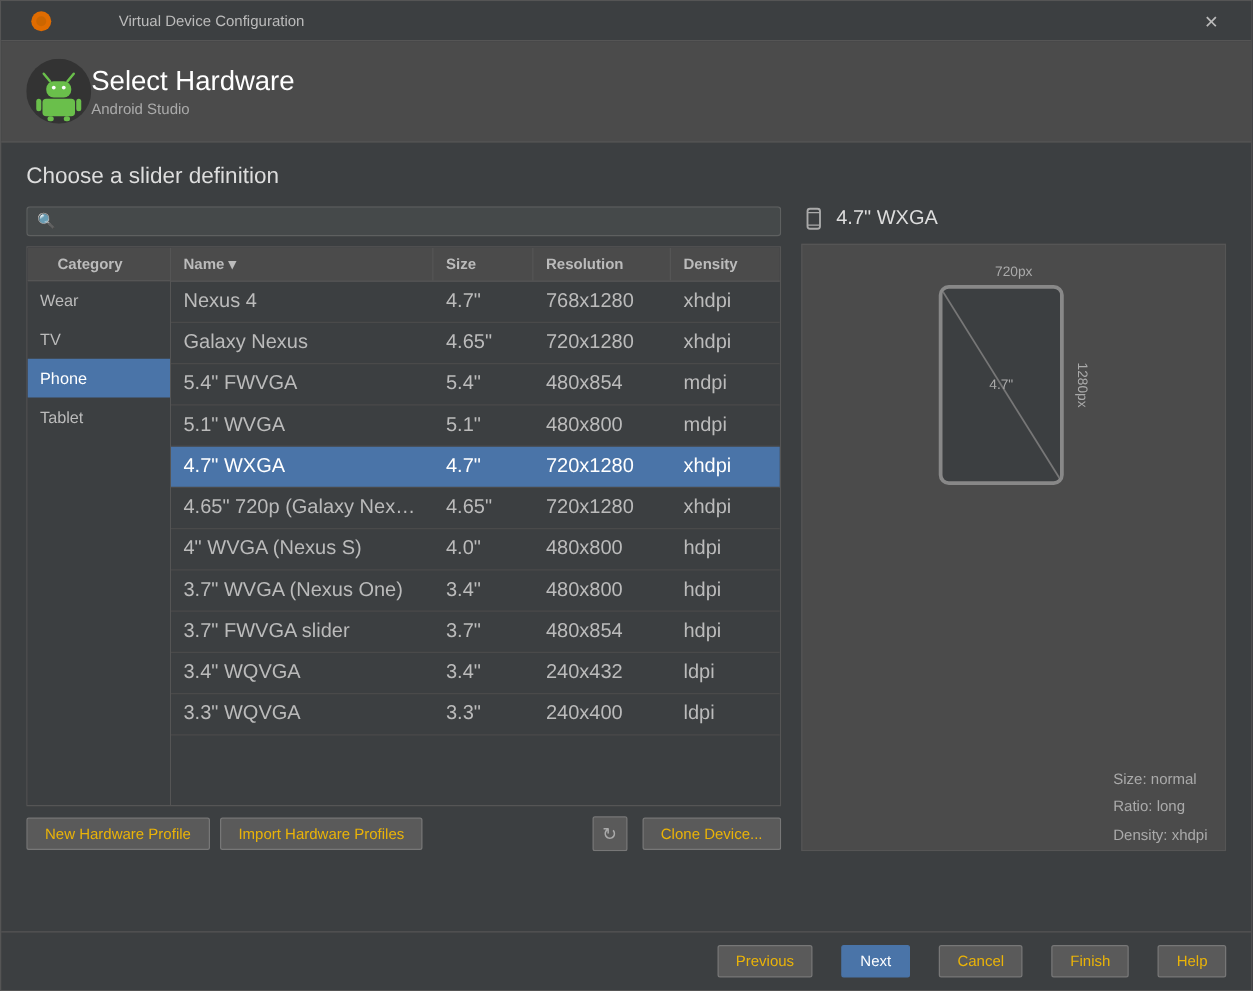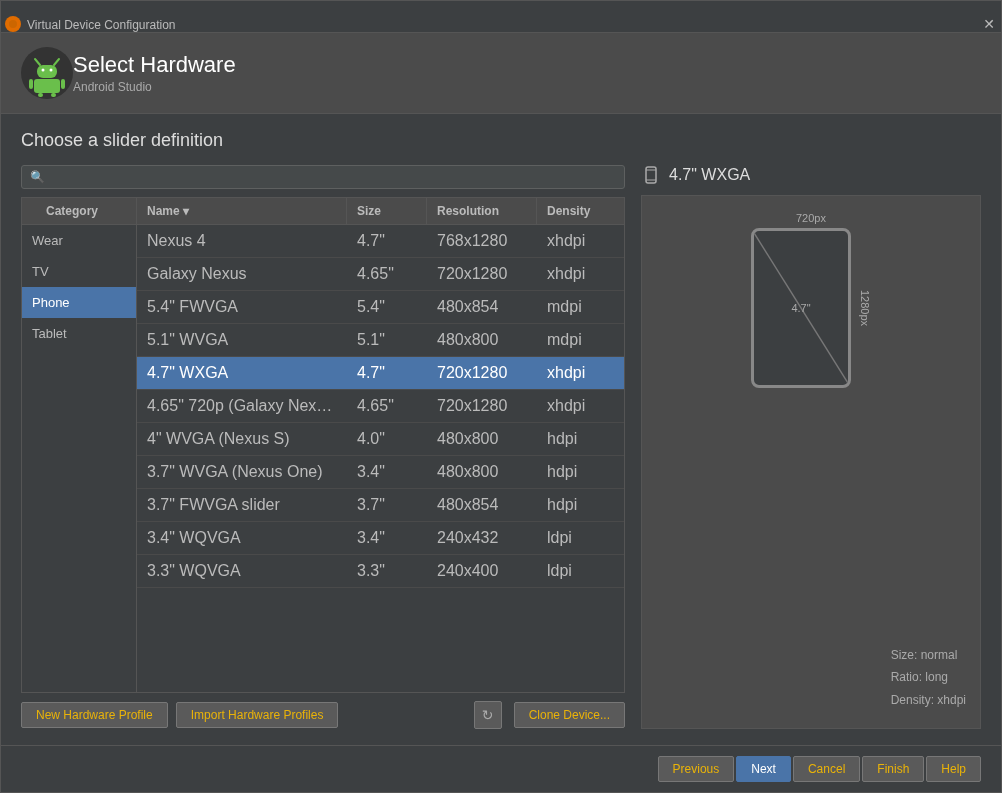--- a/index.html
+++ b/index.html
@@ -17,24 +17,25 @@
       height: 793px;
       background: #3c3f41;
       border: 1px solid #555;
       display: flex;
       flex-direction: column;
     }
     .titlebar {
       background: #3c3f41;
       height: 32px;
       display: flex;
-      align-items: flex-end;
-      padding: 0 4px;
+      align-items: center;
+      padding: 0 24px;
       border-bottom: 1px solid #555;
       flex-shrink: 0;
+      gap: 48px;
     }
     .titlebar-icon {
       width: 16px;
       height: 16px;
       margin-right: 6px;
       background: #e06c00;
       border-radius: 50%;
       display: flex;
       align-items: center;
       justify-content: center;
@@ -304,21 +305,22 @@
       cursor: pointer;
       margin-left: auto;
     }
     .footer-buttons {
       display: flex;
       justify-content: flex-end;
       align-items: center;
       padding: 10px 20px;
       border-top: 1px solid #555;
       flex-shrink: 0;
-      gap: 2px;
+      gap: 23px;
+      margin-top: 48px;
     }
     .bottom-left {
       display: flex;
       align-items: center;
       gap: 8px;
     }
     
     .android-logo {
       width: 52px;
       height: 52px;
@@ -501,21 +503,21 @@
                 <div class="phone-frame">
                   <svg class="phone-diagonal" viewBox="0 0 100 160">
                     <line x1="0" y1="0" x2="100" y2="160" stroke="#777777" stroke-width="1.5"></line>
                   </svg>
                   <span class="phone-size-label">4.7"</span>
                 </div>
                 <span class="px-label-right">1280px</span>
               </div>
             </div>
           </div>
-          <div class="device-specs" style="position:absolute; right:14px; bottom:16px; text-align:left; line-height:1.9;">
+          <div class="device-specs" style="position:absolute; right:14px; bottom:0; text-align:left; line-height:1.9;">
             <div>Size:    normal</div>
             <div>Ratio:   long</div>
             <div>Density: xhdpi</div>
           </div>
         </div>
       </div>
     </div>
   </div>
 
   <div class="footer-buttons">

